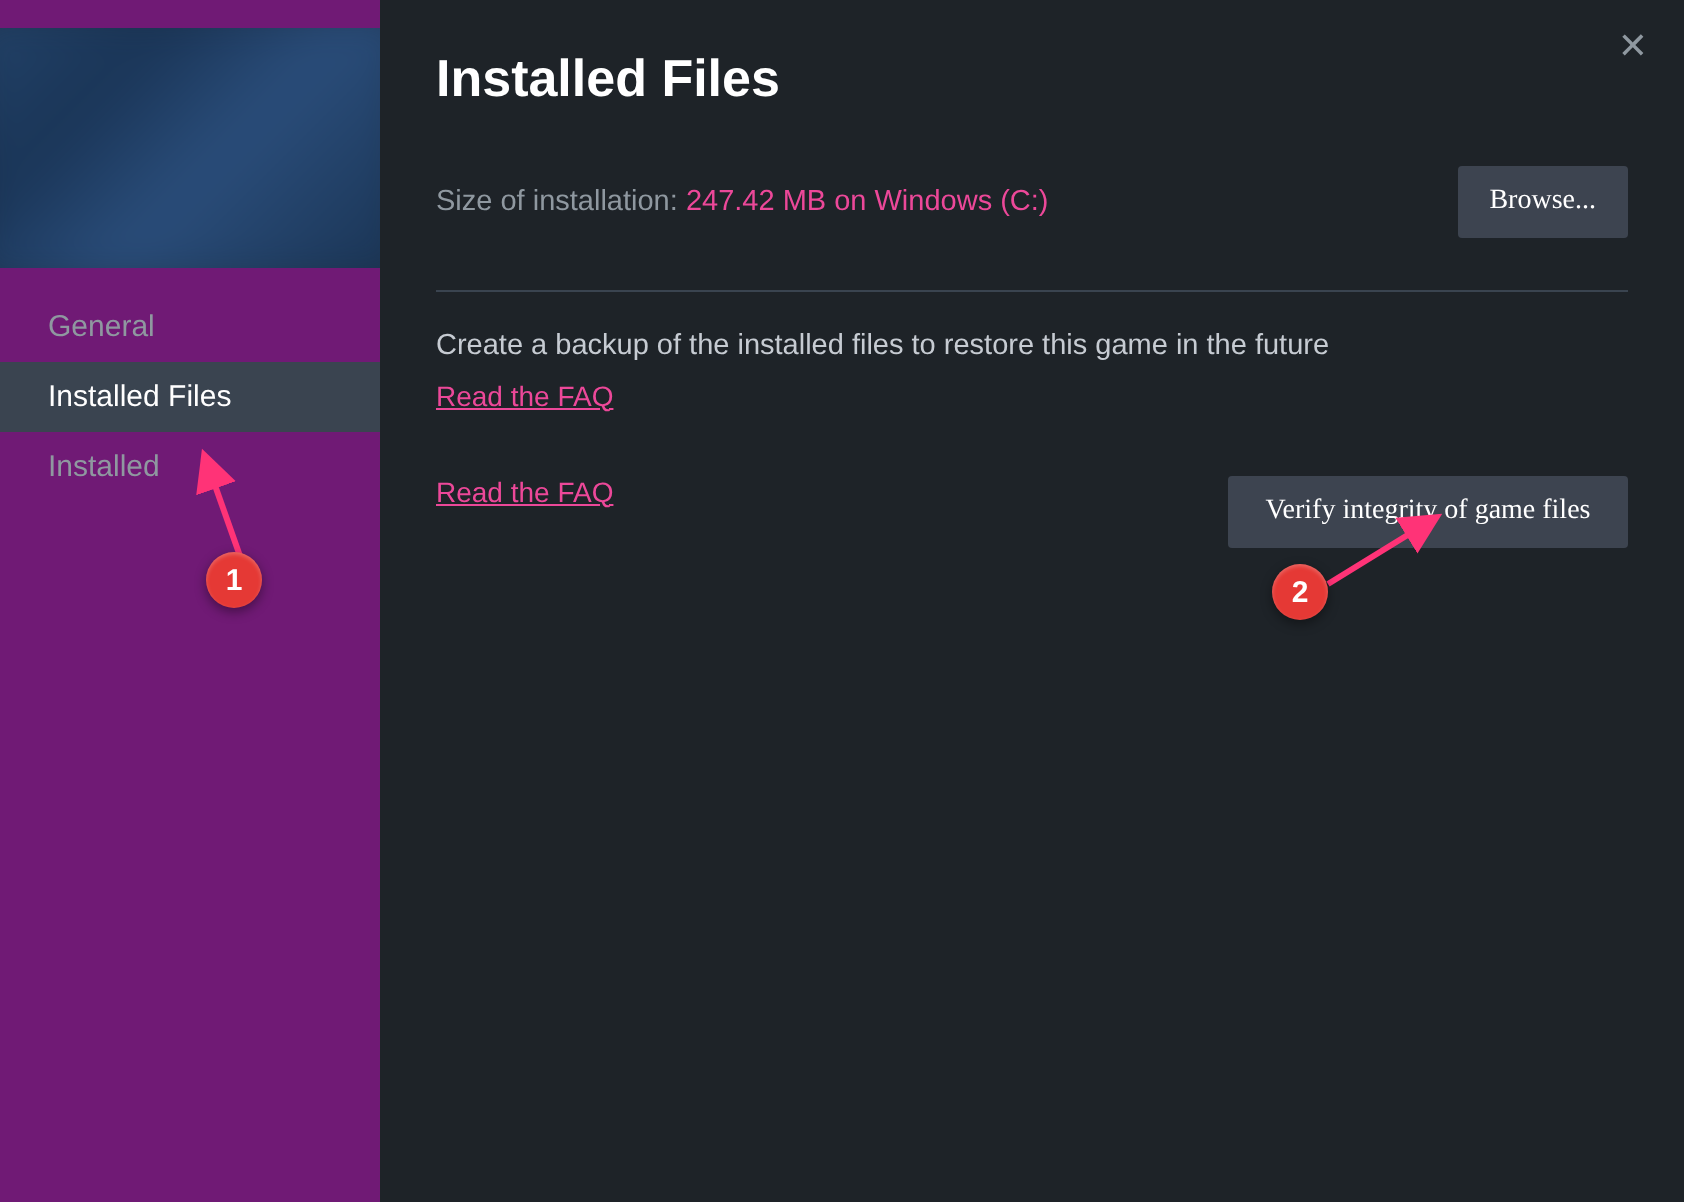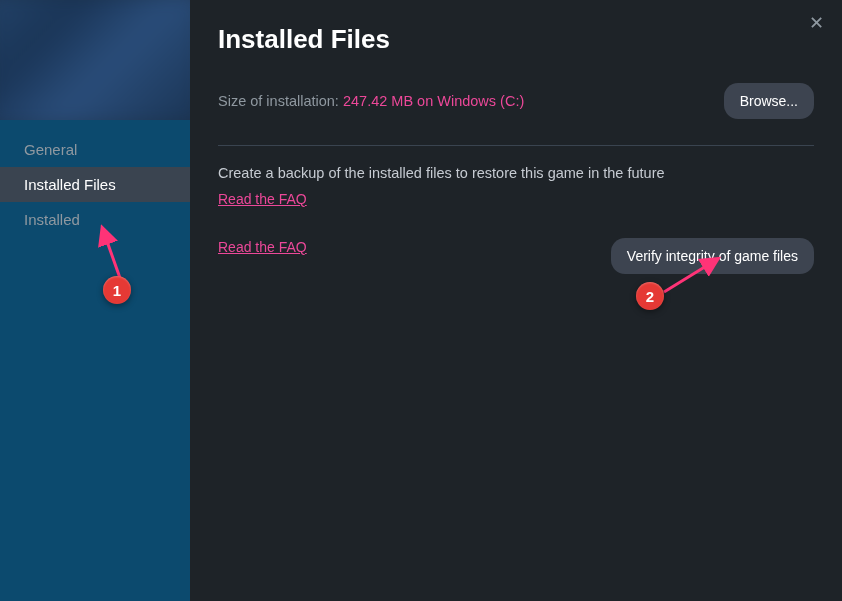--- a/index.html
+++ b/index.html
@@ -11,22 +11,22 @@
       color: #c6cbd2;
       overflow: hidden;
       position: relative;
     }
     .window {
       display: flex;
       height: 100%;
     }
     .sidebar {
       width: 190px;
-      background: #0c4a6e;
-      padding-top: 0;
+      background: #701a75;
+      padding-top: 14px;
       position: relative;
     }
     .game-header {
       height: 120px;
       background: #1e2a3a;
       position: relative;
       overflow: hidden;
     }
     .game-header-blur {
       position: absolute;
@@ -87,23 +87,24 @@
       color: #ec4899;
       cursor: pointer;
     }
     .btn {
       background: #3d4450;
       border: none;
       color: #ffffff;
       padding: 10px 16px;
       font-size: 14px;
       cursor: pointer;
-      border-radius: 14px;
+      border-radius: 2px;
       min-width: 66px;
       text-align: center;
+      font-family: Liberation Serif, serif;
     }
     .divider {
       height: 1px;
       background: #3a4450;
       margin-bottom: 18px;
     }
     .action-row {
       display: flex;
       justify-content: space-between;
       align-items: flex-start;

